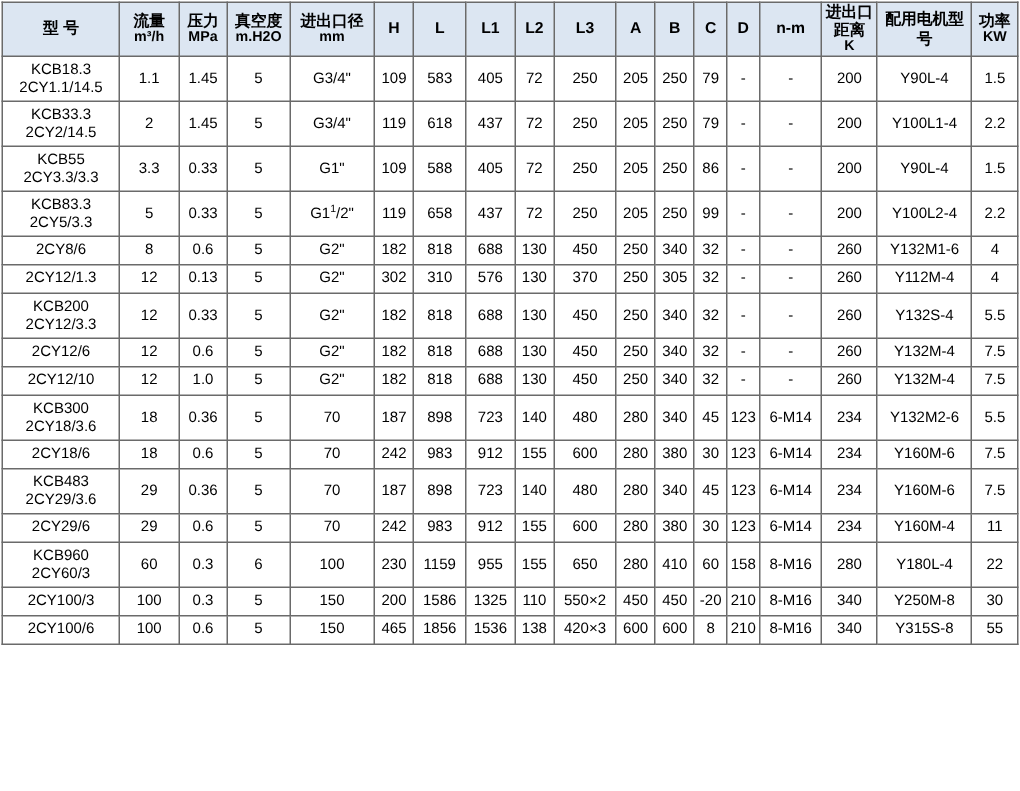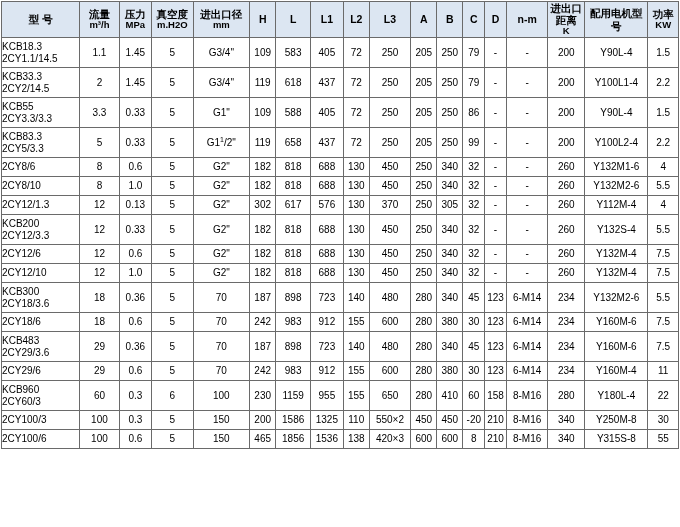--- a/index.html
+++ b/index.html
@@ -3,21 +3,21 @@
 <meta charset="utf-8">
 <style>
   html,body{margin:0;padding:0;background:#ffffff;}
   body{font-family:"Liberation Sans","DejaVu Sans",sans-serif;}
   #sheet{width:680px;height:527px;overflow:hidden;position:relative;}
   table{border-collapse:collapse;width:678px;margin:1px;table-layout:fixed;}
   th,td{border:1px solid #6a6a6a;text-align:center;vertical-align:middle;font-size:10px;color:#000;padding:0;line-height:1.15;}
   thead th{background:#dce6f2;font-weight:bold;font-size:10.5px;height:34px;}
   thead th .sub{display:block;font-weight:bold;font-size:9.5px;}
   tbody td{height:18px;background:#ffffff;}
-  td.model{text-align:left;font-size:10px;white-space:pre-line;line-height:1.12;}
+  td.model{text-align:center;font-size:10px;white-space:pre-line;line-height:1.12;}
   td.port{font-size:10px;}
   .hdr-model{width:72px;}
   .hdr-flow{width:36px;}
   .hdr-press{width:30px;}
   .hdr-vac{width:38px;}
   .hdr-port{width:52px;}
   .hdr-h{width:24px;}
   .hdr-l{width:32px;}
   .hdr-l1{width:30px;}
   .hdr-l2{width:24px;}
@@ -179,47 +179,27 @@
           <td>250</td>
           <td>340</td>
           <td>32</td>
           <td>-</td>
           <td>-</td>
           <td>260</td>
           <td>Y132M1-6</td>
           <td>4</td>
         </tr>
         <tr>
-          <td class="model">2CY8/10</td>
-          <td>8</td>
-          <td>1.0</td>
-          <td>5</td>
-          <td class="port">G2"</td>
-          <td>182</td>
-          <td>818</td>
-          <td>688</td>
-          <td>130</td>
-          <td>450</td>
-          <td>250</td>
-          <td>340</td>
-          <td>32</td>
-          <td>-</td>
-          <td>-</td>
-          <td>260</td>
-          <td>Y132M2-6</td>
-          <td>5.5</td>
-        </tr>
-        <tr>
           <td class="model">2CY12/1.3</td>
           <td>12</td>
           <td>0.13</td>
           <td>5</td>
           <td class="port">G2"</td>
           <td>302</td>
-          <td>617</td>
+          <td>310</td>
           <td>576</td>
           <td>130</td>
           <td>370</td>
           <td>250</td>
           <td>305</td>
           <td>32</td>
           <td>-</td>
           <td>-</td>
           <td>260</td>
           <td>Y112M-4</td>

